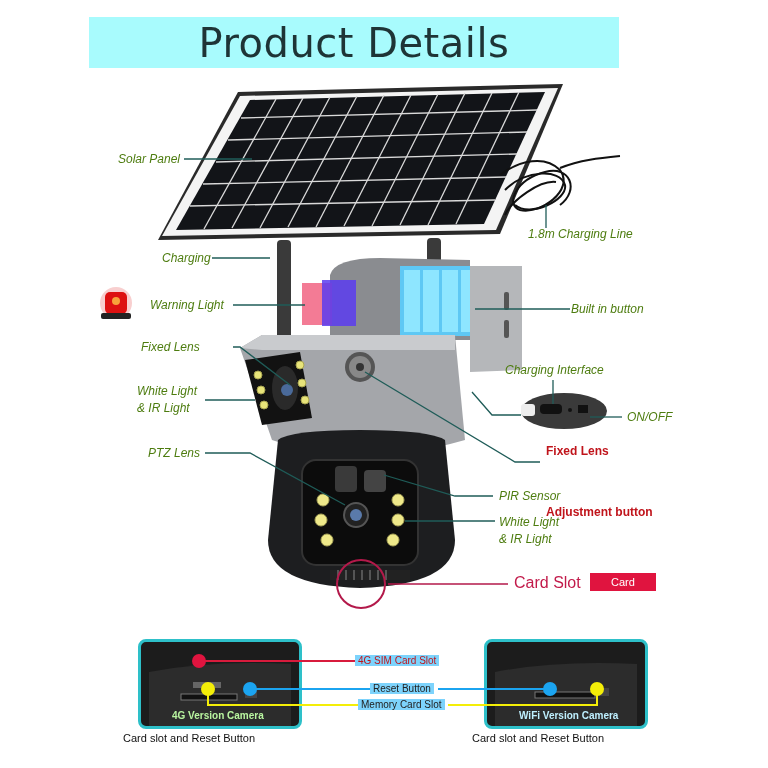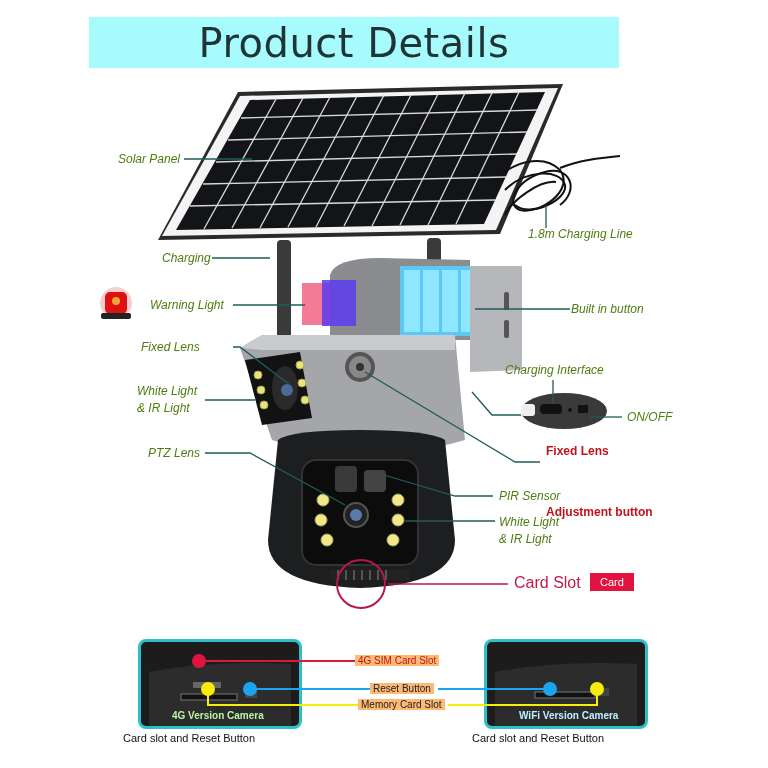--- a/index.html
+++ b/index.html
@@ -3,25 +3,25 @@
 <meta charset="utf-8">
 <style>
   html, body { margin:0; padding:0; background:#ffffff; }
   body { width:768px; height:768px; position:relative; overflow:hidden; font-family:"Liberation Sans", sans-serif; }
   .abs { position:absolute; }
   .title-bar { left:89px; top:17px; width:530px; height:51px; background:#a8fbfd; display:flex; align-items:center; justify-content:center; }
   .title-bar span { font-family:"DejaVu Sans", sans-serif; font-size:40px; color:#1e3436; letter-spacing:0.5px; }
   .lbl { font-size:12px; color:#4d7c0f; white-space:nowrap; line-height:17px;font-style:italic; }
   .lbl-red { font-size:12px; color:#c0141b; font-weight:bold; white-space:nowrap; }
   .lbl-card { font-size:16px; color:#c21a4a; white-space:nowrap; }
-  .card-badge { background:#e0143f; color:#fff; font-size:11px; padding:3px 10px; }
+  .card-badge { background:#e0143f; color:#fff; font-size:11px; padding:3px 21px; }
   .caption { font-size:11px; color:#111; white-space:nowrap; }
   .thumb { background:#1c1c1c; border:3px solid #2ec0c9; border-radius:8px; overflow:hidden; }
   .thumb-tag { font-size:10px; font-weight:bold; color:#fff; white-space:nowrap; }
-  .small-lbl { font-size:10px; color:#222; white-space:nowrap; background:#fdba74; padding:0 3px; }
+  .small-lbl { font-size:10px; color:#222; white-space:nowrap; background:#7dd3fc; padding:0 3px; }
   svg { position:absolute; left:0; top:0; }
 </style>
 </head>
 <body>
 
 <div class="abs title-bar">
   <span>Product Details</span>
 </div>
 
 <svg width="768" height="768">

